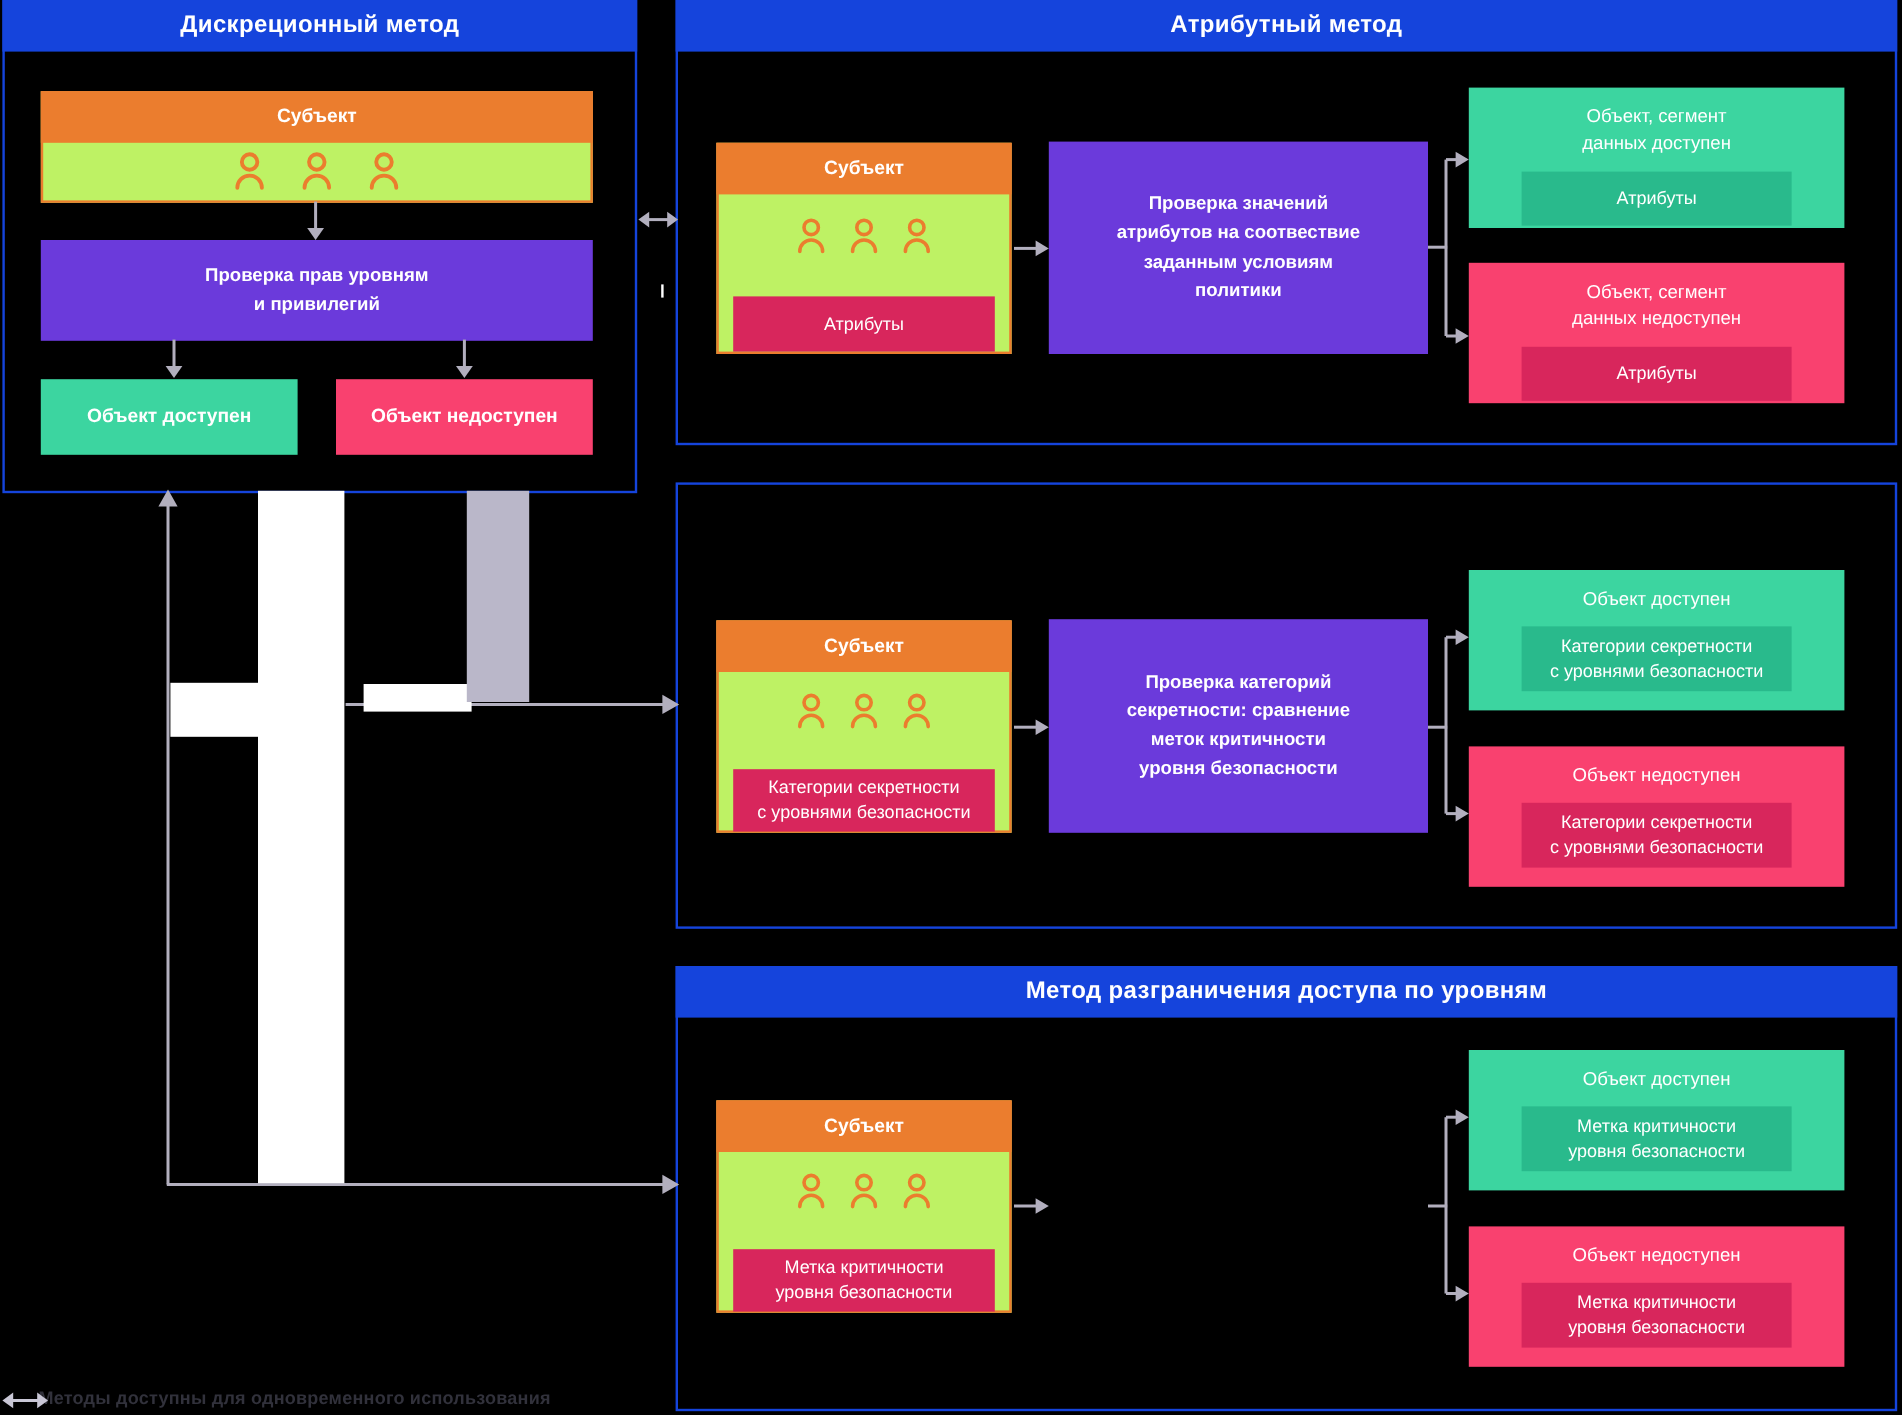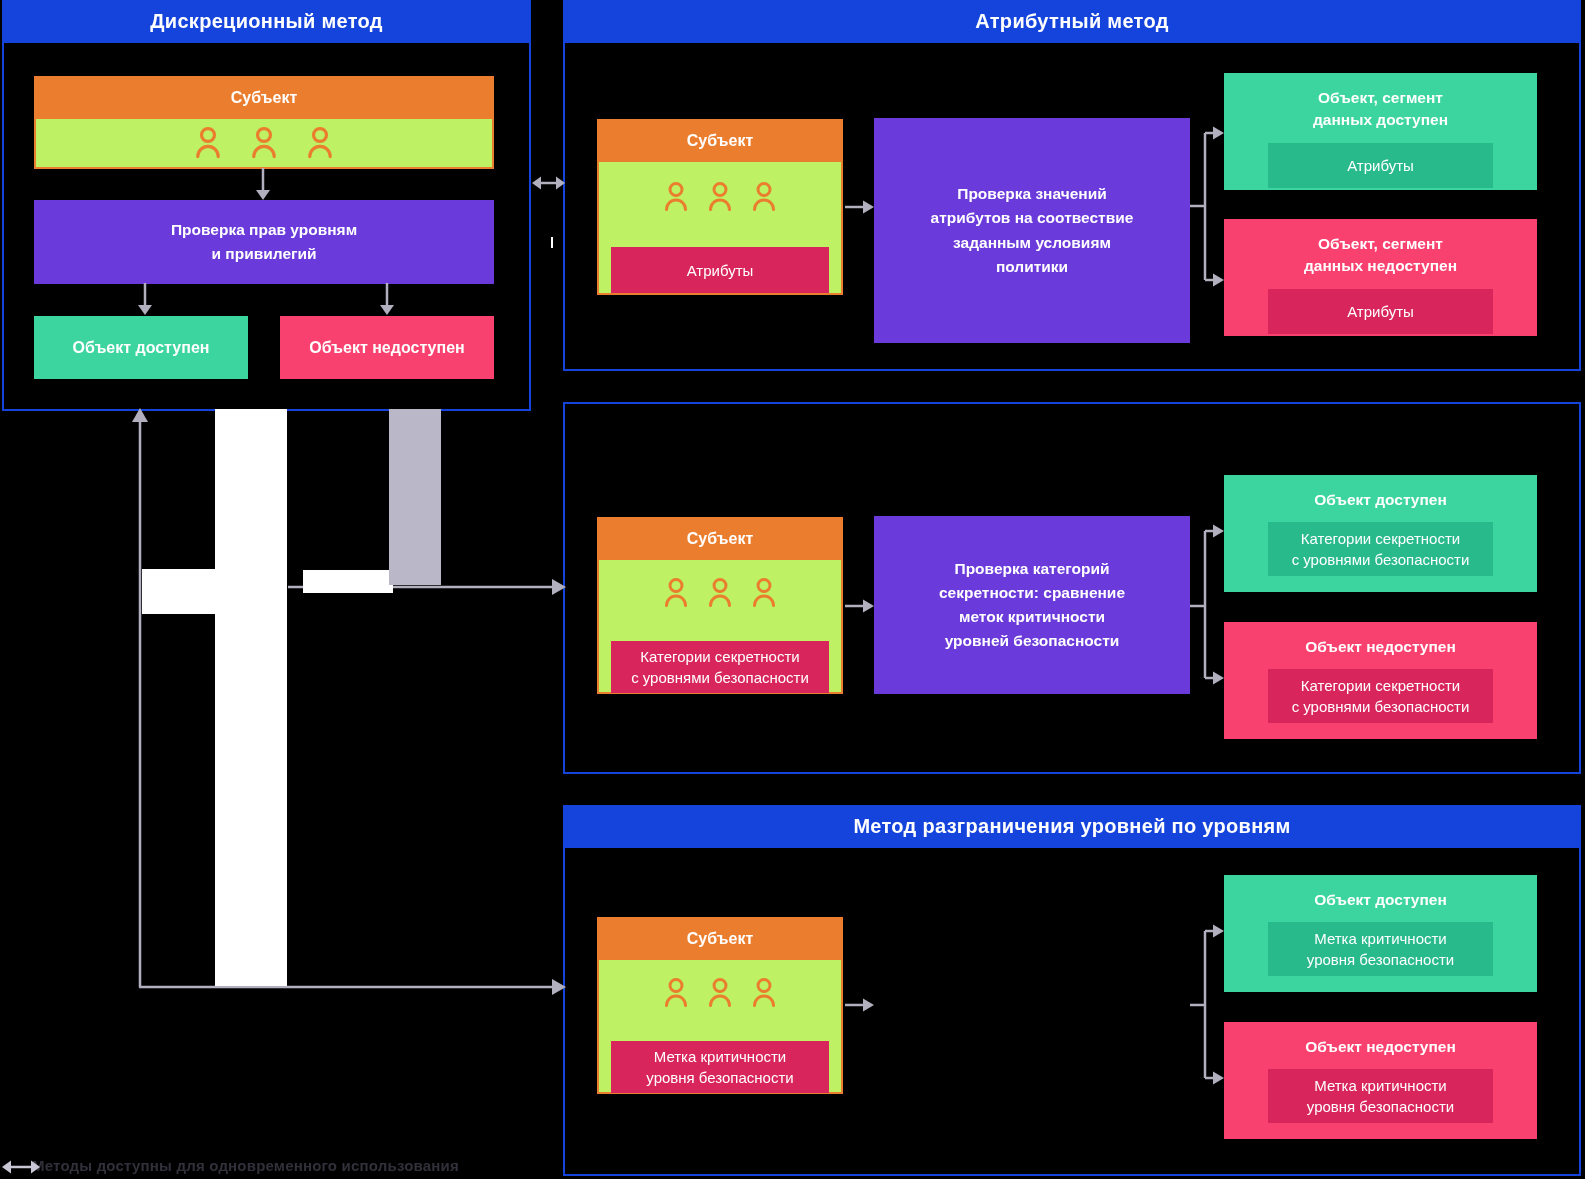--- a/index.html
+++ b/index.html
@@ -37,21 +37,21 @@
   .tag.pinkdark{background:var(--pink-dark);}
   .tag.greendark{background:var(--green-dark);}
   .subject .tag{position:absolute;left:12px;right:12px;}
   .process{
     background:var(--purple);display:flex;align-items:center;justify-content:center;
     text-align:center;font-size:15.5px;font-weight:700;line-height:1.55;
   }
   .result{display:flex;flex-direction:column;align-items:center;}
   .result.green{background:var(--green);}
   .result.pink{background:var(--pink);}
-  .result-title{margin-top:14px;text-align:center;font-size:15.5px;font-weight:700;line-height:1.45;}
+  .result-title{margin-top:14px;text-align:center;font-size:15.5px;font-weight:400;line-height:1.45;}
   .result .tag{width:225px;min-height:33px;margin-top:11px;padding:6px 0;}
   .simplebox{
     display:flex;align-items:center;justify-content:center;text-align:center;
     font-size:16px;font-weight:700;line-height:1.5;
   }
   .simplebox.green{background:var(--green);}
   .simplebox.pink{background:var(--pink);}
   .whitebar{position:absolute;background:#fff;z-index:6;}
   .lavbar{position:absolute;background:var(--lavender);z-index:6;}
   .connector-svg{position:absolute;left:0;top:0;z-index:5;pointer-events:none;}
@@ -111,21 +111,21 @@
               <path d="M3.5 28.5 a9.5 9.5 0 0 1 19 0" fill="none" stroke="#EB7D2E" stroke-width="3" stroke-linecap="round"></path>
             </svg>
             <svg viewBox="0 0 26 30" width="26" height="32">
               <circle cx="13" cy="8.5" r="6" fill="none" stroke="#EB7D2E" stroke-width="3"></circle>
               <path d="M3.5 28.5 a9.5 9.5 0 0 1 19 0" fill="none" stroke="#EB7D2E" stroke-width="3" stroke-linecap="round"></path>
             </svg>
           </div>
         <div class="tag pinkdark pre" style="bottom:16px;height:46px;">Атрибуты</div>
       </div>
     </div>
-    <div class="box process pre" style="left:309px;top:116px;width:316px;height:225px;">Проверка значений
+    <div class="box process pre" style="left:309px;top:116px;width:316px;height:177px;">Проверка значений
 атрибутов на соотвествие
 заданным условиям
 политики</div>
     <div class="box result green" style="left:659px;top:71px;width:313px;height:117px;">
       <div class="result-title pre">Объект, сегмент
 данных доступен</div>
       <div class="tag greendark pre">Атрибуты</div>
     </div>
     <div class="box result pink" style="left:659px;top:217px;width:313px;height:117px;">
       <div class="result-title pre">Объект, сегмент
@@ -152,36 +152,36 @@
               <path d="M3.5 28.5 a9.5 9.5 0 0 1 19 0" fill="none" stroke="#EB7D2E" stroke-width="3" stroke-linecap="round"></path>
             </svg>
           </div>
         <div class="tag pinkdark pre" style="bottom:13px;height:52px;">Категории секретности
 с уровнями безопасности</div>
       </div>
     </div>
     <div class="box process pre" style="left:309px;top:112px;width:316px;height:178px;">Проверка категорий
 секретности: сравнение
 меток критичности
-уровней безопасности</div>
+уровня безопасности</div>
     <div class="box result green" style="left:659px;top:71px;width:313px;height:117px;">
       <div class="result-title pre">Объект доступен</div>
       <div class="tag greendark pre">Категории секретности
 с уровнями безопасности</div>
     </div>
     <div class="box result pink" style="left:659px;top:218px;width:313px;height:117px;">
       <div class="result-title pre">Объект недоступен</div>
       <div class="tag pinkdark pre">Категории секретности
 с уровнями безопасности</div>
     </div>
   </section>
 
   <section class="panel" style="left:563px;top:805px;width:1018px;height:371px;">
     <header class="panel-header">
-      <span>Метод разграничения уровней по уровням</span>
+      <span>Метод разграничения доступа по уровням</span>
     </header>
     <div class="box subject" style="left:32px;top:110px;width:246px;height:177px;">
       <div class="subject-head">Субъект</div>
       <div class="subject-body" style="height:130px;">
         <div class="people" style="gap:18px;margin-top:16px;">
             <svg viewBox="0 0 26 30" width="26" height="32">
               <circle cx="13" cy="8.5" r="6" fill="none" stroke="#EB7D2E" stroke-width="3"></circle>
               <path d="M3.5 28.5 a9.5 9.5 0 0 1 19 0" fill="none" stroke="#EB7D2E" stroke-width="3" stroke-linecap="round"></path>
             </svg>
             <svg viewBox="0 0 26 30" width="26" height="32">

